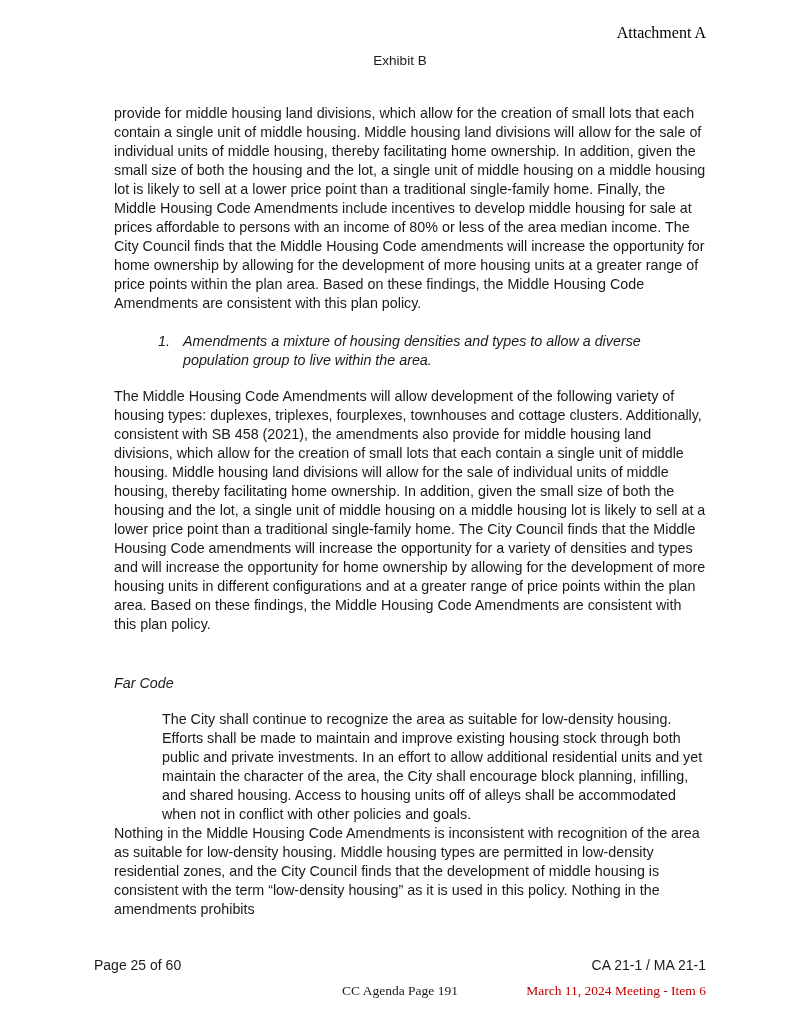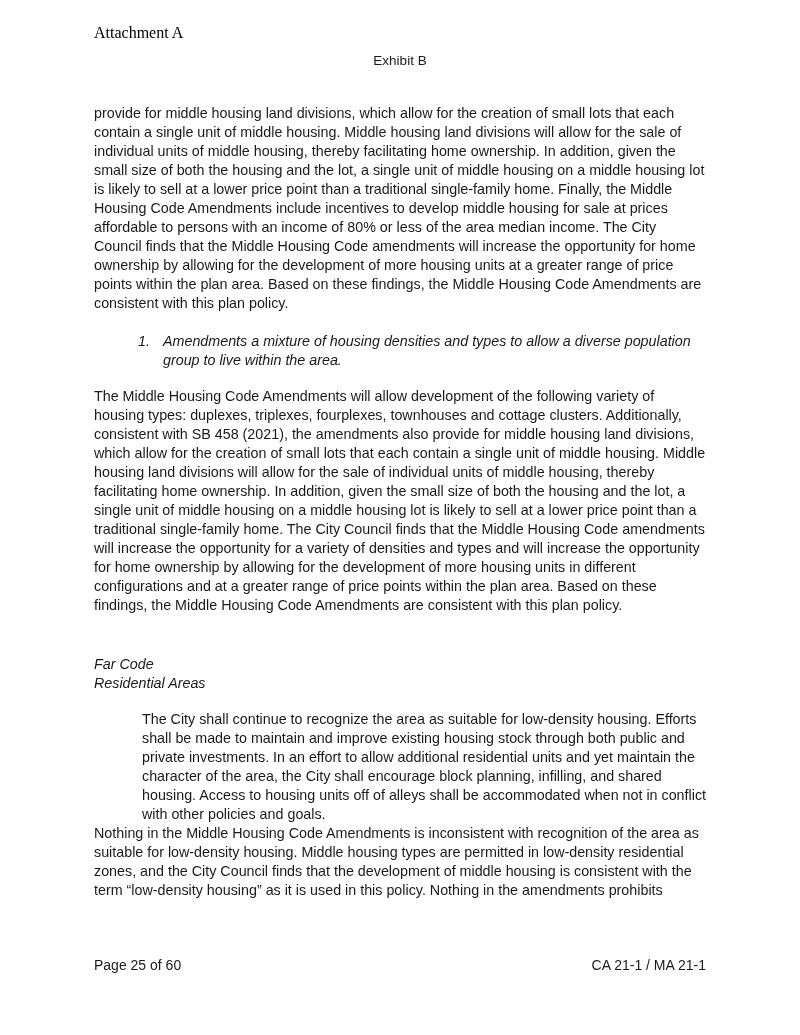--- a/index.html
+++ b/index.html
@@ -10,34 +10,36 @@
     font-family: "Liberation Sans", sans-serif;
     position: relative;
     overflow: hidden;
   }
   .page {
     position: absolute;
     inset: 0;
     padding: 24px 94px 0 94px;
   }
   .attachment {
+    text-align: right;
     font-family: "Liberation Serif", serif;
     font-size: 16px;
     color: #000;
   }
   .exhibit {
     text-align: center;
     font-size: 13.5px;
     margin-top: 11px;
     color: #1a1a1a;
   }
   .content {
     margin-top: 36px;
     font-size: 14.3px;
     line-height: 19px;
+    margin-left: 20px;
   }
   p.body-para { margin: 0 0 19px 0; }
   .list-item {
     display: flex;
     padding-left: 44px;
     font-style: italic;
     margin: 0 0 17px 0;
   }
   .list-num { width: 25px; flex-shrink: 0; }
   .section-heading { font-style: italic; margin-top: 40px; }
@@ -92,29 +94,32 @@
 
     <div class="list-item">
       <span class="list-num">1.</span>
       <span>Amendments a mixture of housing densities and types to allow a diverse population group to live within the area.</span>
     </div>
 
     <p class="body-para">The Middle Housing Code Amendments will allow development of the following variety of housing types: duplexes, triplexes, fourplexes, townhouses and cottage clusters. Additionally, consistent with SB 458 (2021), the amendments also provide for middle housing land divisions, which allow for the creation of small lots that each contain a single unit of middle housing. Middle housing land divisions will allow for the sale of individual units of middle housing, thereby facilitating home ownership. In addition, given the small size of both the housing and the lot, a single unit of middle housing on a middle housing lot is likely to sell at a lower price point than a traditional single-family home. The City Council finds that the Middle Housing Code amendments will increase the opportunity for a variety of densities and types and will increase the opportunity for home ownership by allowing for the development of more housing units in different configurations and at a greater range of price points within the plan area. Based on these findings, the Middle Housing Code Amendments are consistent with this plan policy.</p>
 
     <div class="section-heading">
       <div>Far Code</div>
-      <div>Residential Areas</div>
     </div>
 
 
     <div class="policy-quote">The City shall continue to recognize the area as suitable for low-density housing. Efforts shall be made to maintain and improve existing housing stock through both public and private investments. In an effort to allow additional residential units and yet maintain the character of the area, the City shall encourage block planning, infilling, and shared housing. Access to housing units off of alleys shall be accommodated when not in conflict with other policies and goals.</div>
 
     <p class="body-para last-para">Nothing in the Middle Housing Code Amendments is inconsistent with recognition of the area as suitable for low-density housing. Middle housing types are permitted in low-density residential zones, and the City Council finds that the development of middle housing is consistent with the term “low-density housing” as it is used in this policy. Nothing in the amendments prohibits</p>
 
   </div>
 
   <div class="footer-row1">
     <span>Page 25 of 60</span>
     <span>CA 21-1 / MA 21-1</span>
   </div>
 
+  <div class="footer-row2">
+    <span class="agenda-page">CC Agenda Page 191</span>
+    <span class="meeting-note" style="color: rgb(192, 0, 0);">March 11, 2024 Meeting - Item 6</span>
+  </div>
 
 </div>
 
 </body></html>

